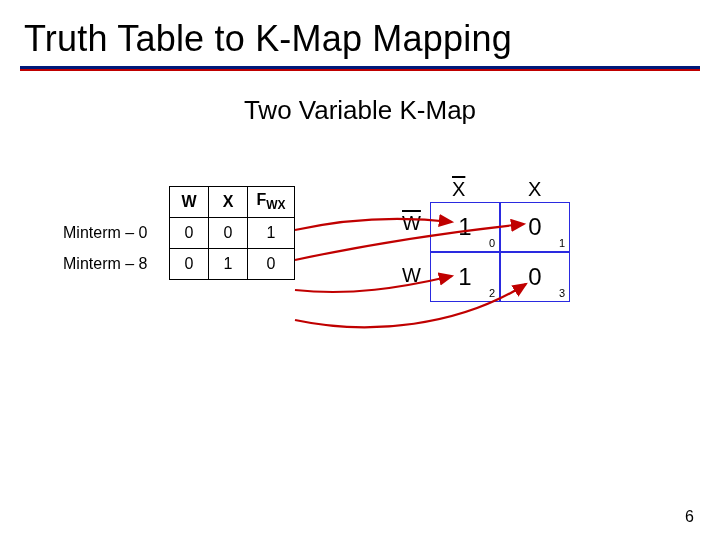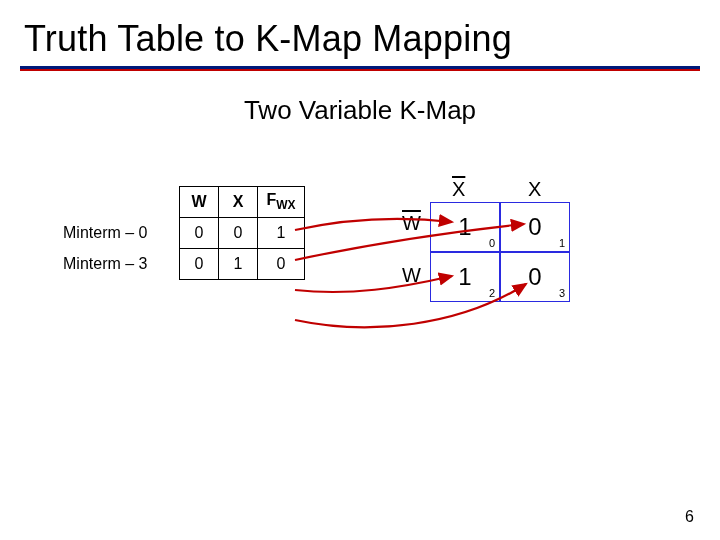--- a/index.html
+++ b/index.html
@@ -49,21 +49,21 @@
   .tt th, .tt td {
     border: 1.5px solid #000;
     text-align: center;
     height: 28px;
   }
   .tt td.rowlabel {
     border-left: none;
     border-top: none;
     border-bottom: none;
     text-align: left;
-    padding-right: 16px;
+    padding-right: 6px;
     width: 100px;
   }
   .tt td.rowlabel.first { border-top: none; }
   .tt th.blank {
     border: none;
   }
   .tt .col-w { width: 36px; }
   .tt .col-x { width: 36px; }
   .tt .col-f { width: 44px; }
   .fwx sub { font-size: 12px; vertical-align: sub; }
@@ -157,21 +157,21 @@
         <span class="fwx"><span>F</span><sub>WX</sub></span>
       </th>
     </tr>
     <tr>
       <td class="rowlabel first">Minterm – 0</td>
       <td>0</td>
       <td>0</td>
       <td>1</td>
     </tr>
     <tr>
-      <td class="rowlabel">Minterm – 3</td>
+      <td class="rowlabel">Minterm – 8</td>
       <td>0</td>
       <td>1</td>
       <td>0</td>
     </tr>
   </tbody>
     </table>
 
   <div class="kmap">
     <div class="axis-x ax0"><span class="bar">X</span></div>
     <div class="axis-x ax1">X</div>

